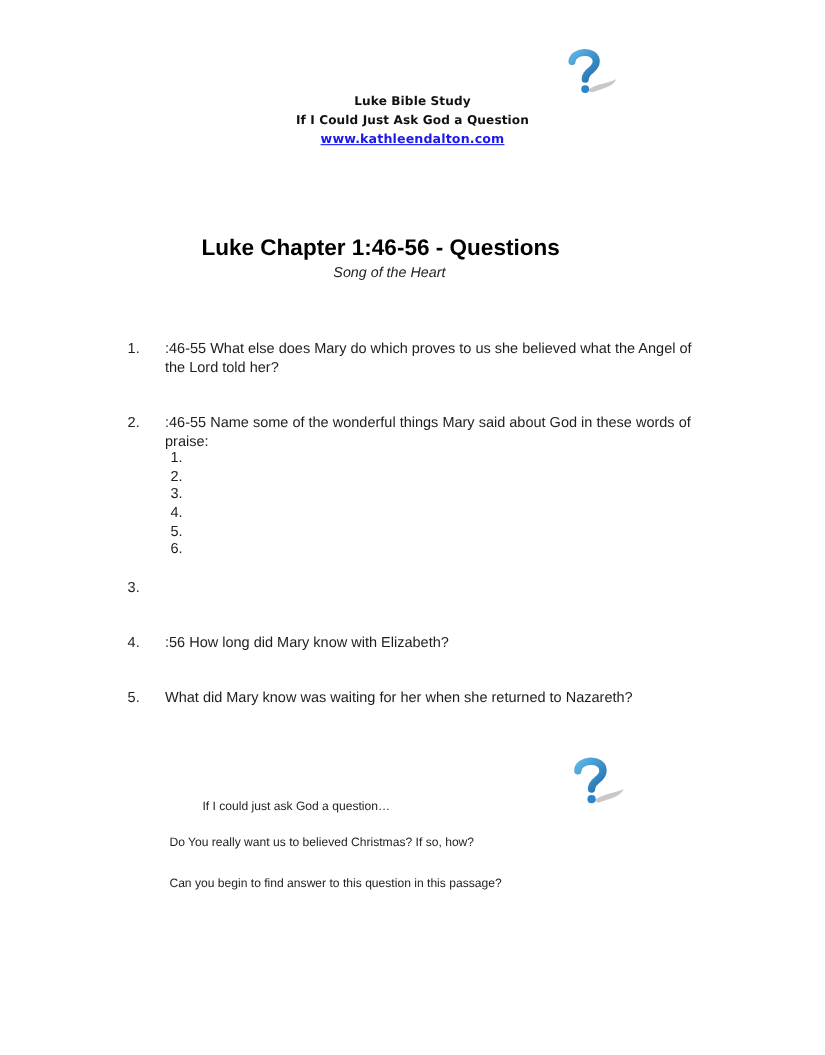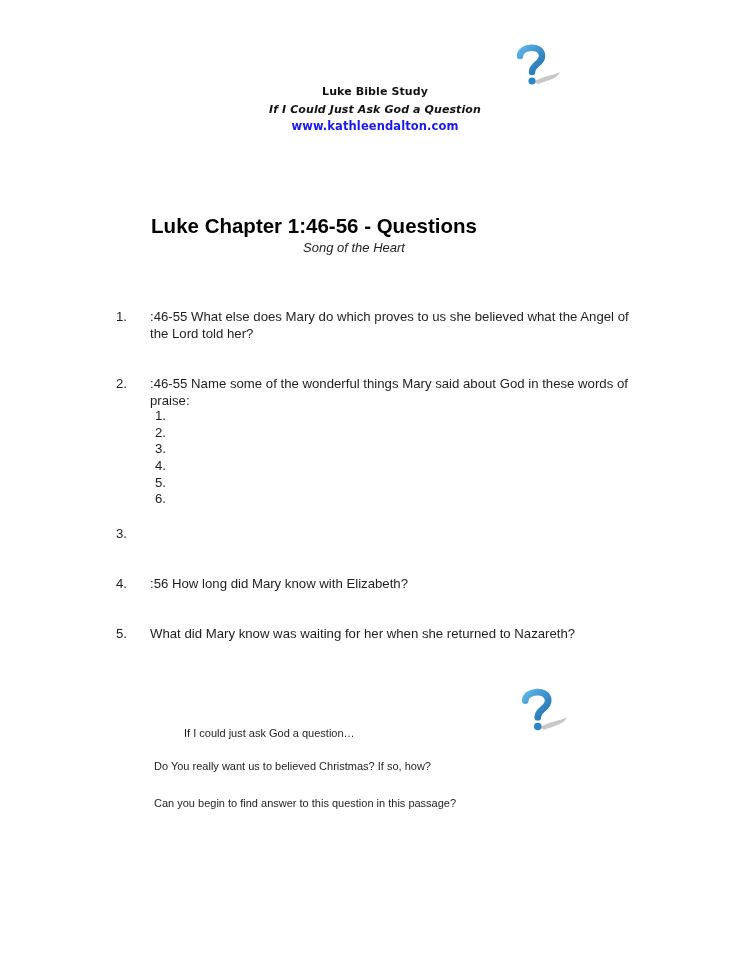--- a/index.html
+++ b/index.html
@@ -23,34 +23,35 @@
       width: 350px;
       text-align: center;
       font-family: "DejaVu Sans", sans-serif;
       font-weight: bold;
       font-size: 11px;
       color: #111;
       letter-spacing: 0.1px;
       margin-top: 40px;
     }
     .hdr-1 { top: 45px; }
-    .hdr-2 { top: 63px; font-style: italic; }
-    .hdr-3 { top: 79px; color: #1a1aee; font-size: 11.5px; }
+    .hdr-2 { top: 63px; }
+    .hdr-3 { top: 79px; color: #1a1aee; text-decoration: underline; font-size: 11.5px; }
 
     .qicon { width: 52px; height: 48px; }
     .qicon svg { display: block; width: 100%; height: 100%; }
 
     
     .title {
       left: 0; width: 628px;
       top: 214px;
       text-align: center;
       font-size: 20.5px;
       font-weight: bold;
       color: #000;
+      padding-left: 32px;
     }
     .subtitle {
       left: 0; width: 708px;
       top: 240px;
       text-align: center;
       font-size: 13px;
       font-style: italic;
       color: #222;
     }
 

